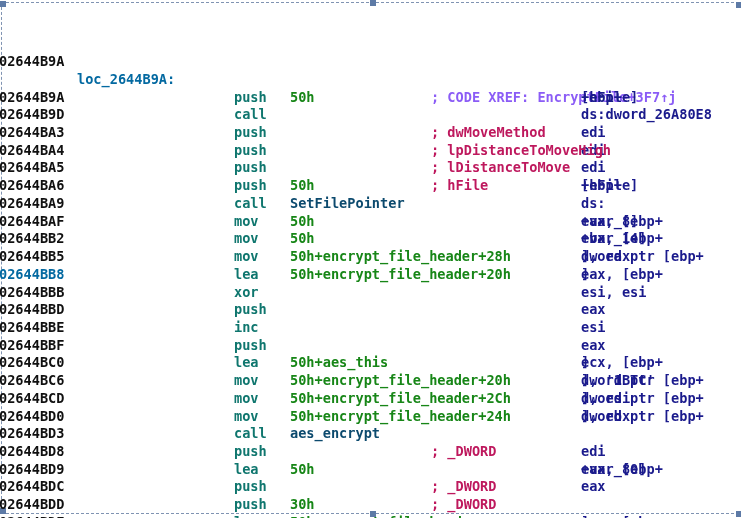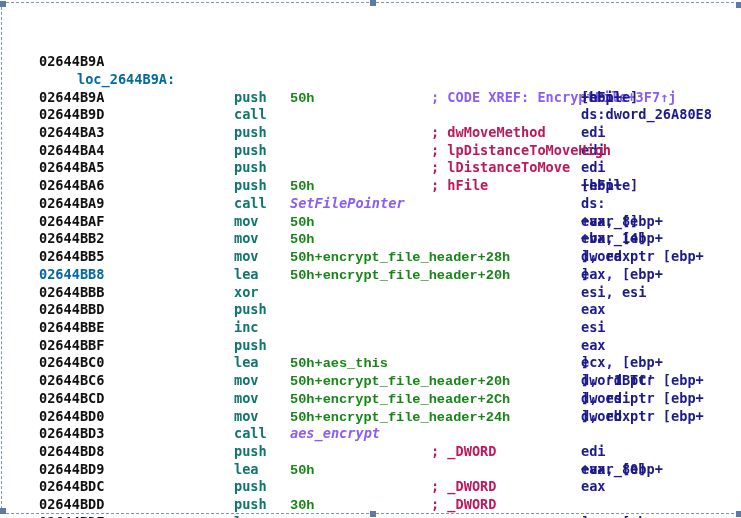--- a/index.html
+++ b/index.html
@@ -10,29 +10,29 @@
     box-sizing: border-box;
   }
   .handle { position: absolute; width: 6px; height: 6px; background: #5d7aa6; }
   .lines {
     position: absolute; left: -1px; top: 0px;
     font-family: "DejaVu Sans Mono", "Liberation Mono", monospace;
     font-weight: bold; font-size: 13.6px; line-height: 17.72px;
     white-space: pre; color: #0b0b0b;
   }
   .row { height: 17.72px; position: relative; }
-  .addr { position: absolute; left: 8px; color: #101010; padding-left: 32px; }
+  .addr { position: absolute; left: 0; color: #101010; }
   .addr.hl { color: #0369a1; }
   .lbl { position: absolute; left: 78px; color: #0369a1; }
   .mn { position: absolute; left: 235px; color: #0f766e; }
   .op { position: absolute; left: 291px; color: #1a1a8c; }
   .cm { position: absolute; left: 432px; color: #be185d; }
   .cm.xref { color: #8b5cf6; left: 432px; }
-  .num { color: #178617; font-family: Liberation Mono, monospace; }
-  .fn { color: #8b5cf6; font-style: italic; }
+  .num { color: #178617; }
+  .fn { color: #0c4a6e; }
 </style>
 </head>
 <body>
 
 <div class="view">
   <div class="handle" style="left:-2px; top:-2px;"></div>
   <div class="handle" style="left:368px; top:-3px;"></div>
   <div class="handle" style="left:734px; top:-1px;"></div>
   <div class="handle" style="left:-2px; top:505px;"></div>
   <div class="handle" style="left:368px; top:508px;"></div>

